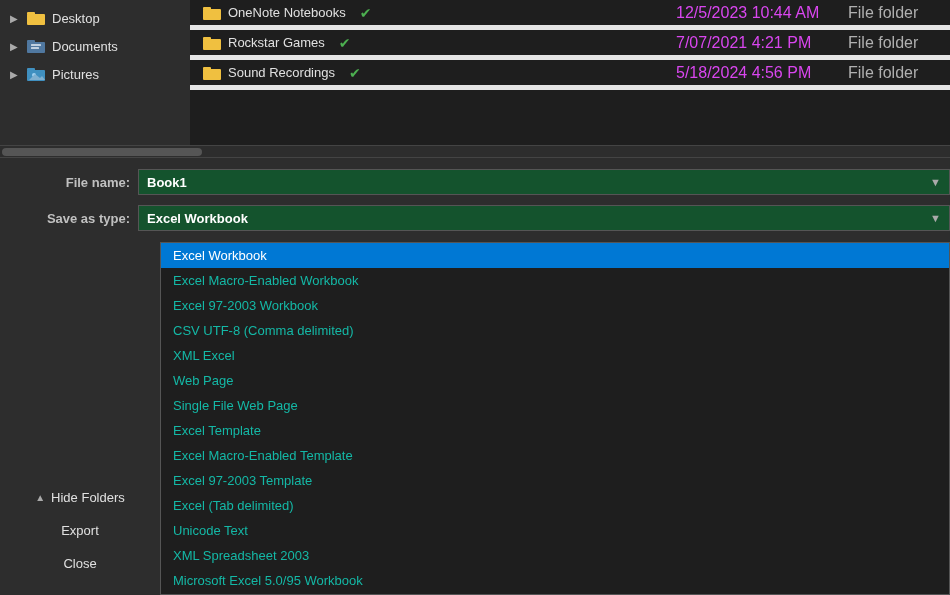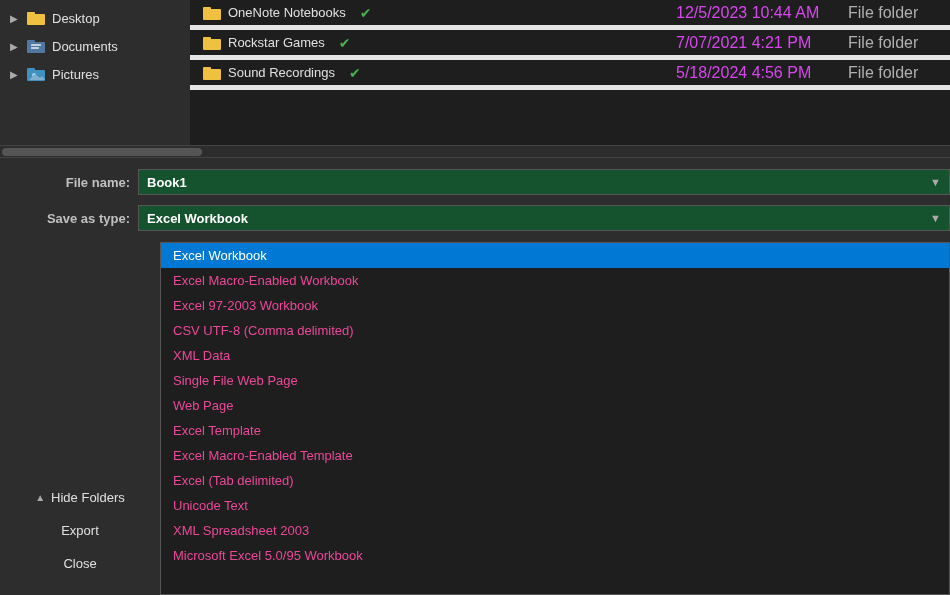--- a/index.html
+++ b/index.html
@@ -209,21 +209,21 @@
     .dropdown-list {
       flex: 1;
       background: #1e1e1e;
       overflow-y: auto;
       border: 1px solid #555;
     }
 
     .dropdown-item {
       padding: 5px 12px;
       cursor: pointer;
-      color: #ec4899;
+      color: #14b8a6;
       font-size: 13px;
       white-space: nowrap;
     }
 
     .dropdown-item.selected {
       background: #0078d4;
       color: #ffffff;
     }
 
     
@@ -350,23 +350,24 @@
     <div class="left-btn">
       <span>Close</span>
     </div>
   </div>
 
   <div class="dropdown-list" id="dropdown-list">
   <div class="dropdown-item selected">Excel Workbook</div>
       <div class="dropdown-item">Excel Macro-Enabled Workbook</div>
       <div class="dropdown-item">Excel 97-2003 Workbook</div>
       <div class="dropdown-item">CSV UTF-8 (Comma delimited)</div>
-      <div class="dropdown-item">XML Data</div>
+      <div class="dropdown-item">XML Excel</div>
+      <div class="dropdown-item">Web Page</div>
       <div class="dropdown-item">Single File Web Page</div>
-      <div class="dropdown-item">Web Page</div>
       <div class="dropdown-item">Excel Template</div>
       <div class="dropdown-item">Excel Macro-Enabled Template</div>
+      <div class="dropdown-item">Excel 97-2003 Template</div>
       <div class="dropdown-item">Excel (Tab delimited)</div>
       <div class="dropdown-item">Unicode Text</div>
       <div class="dropdown-item">XML Spreadsheet 2003</div>
       <div class="dropdown-item">Microsoft Excel 5.0/95 Workbook</div>
     </div>
 </div>
 
 </body></html>

